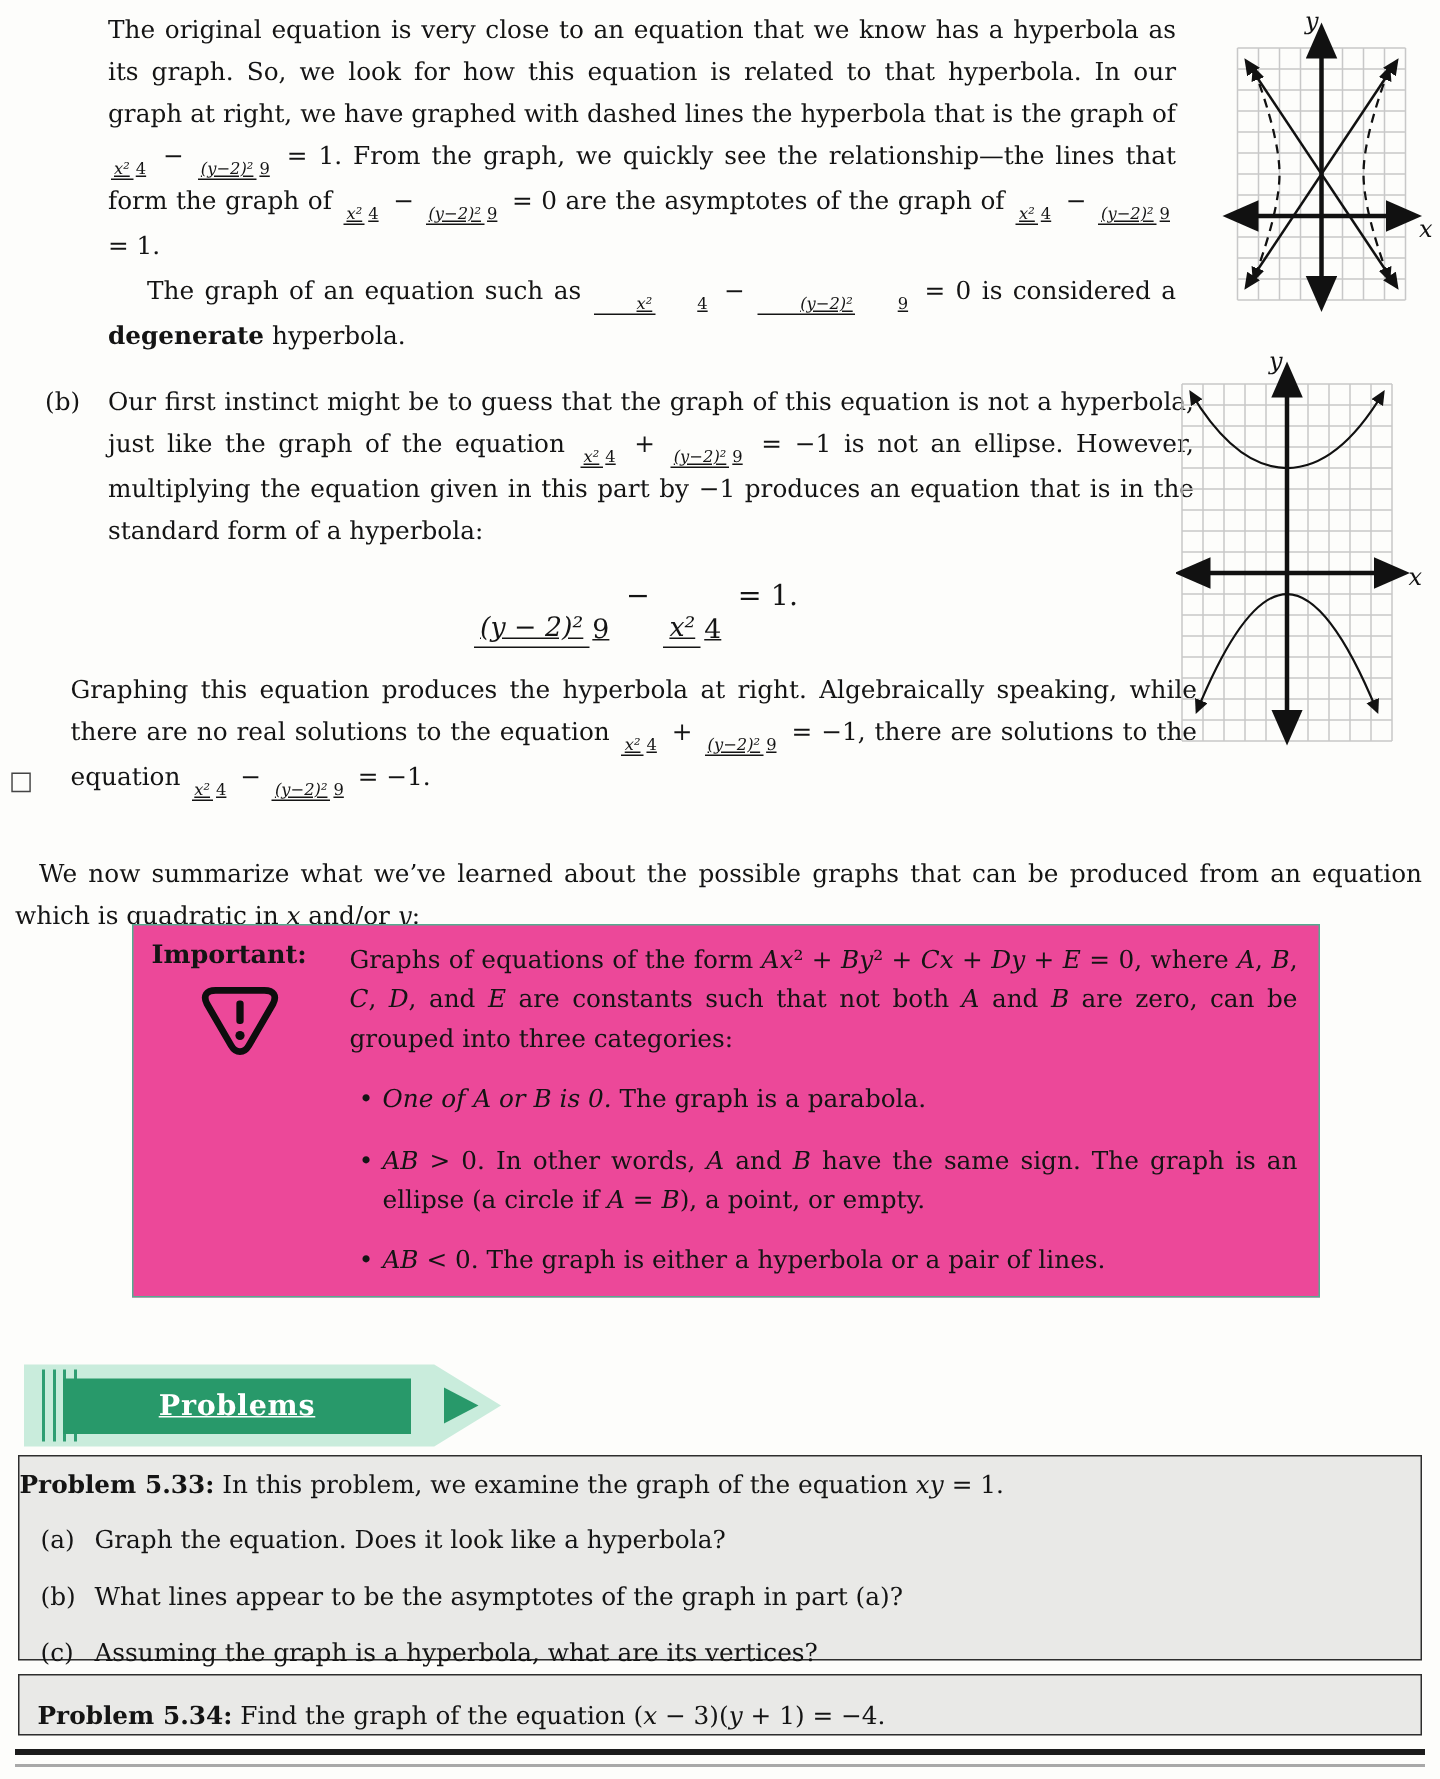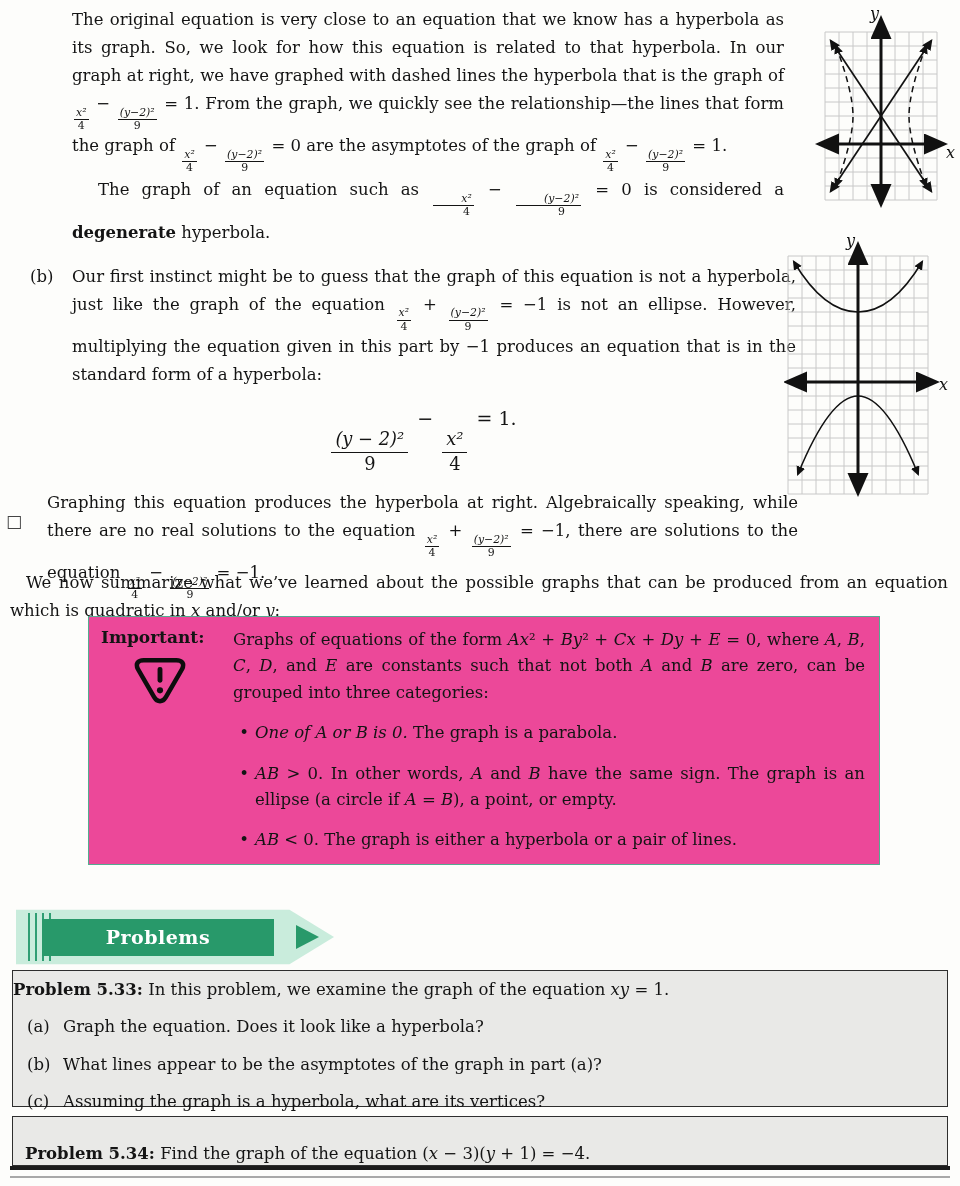--- a/index.html
+++ b/index.html
@@ -2,22 +2,22 @@
 <html><head>
 <meta charset="utf-8">
 <style>
   html,body{margin:0;padding:0;background:#ffffff;}
   .page{position:relative;width:960px;height:1186px;background:#fdfdfb;
         font-family:"DejaVu Serif","Liberation Serif",serif;color:#141414;overflow:hidden;}
   .body-text{font-size:16.5px;line-height:1.7;text-align:justify;}
   .mi,.it{font-style:italic;}
   .bd{font-weight:bold;}
   
-  .frac{display:inline-flex;flex-direction:column;align-items:center;vertical-align:-0.62em;
-        font-size:0.66em;line-height:1.12;margin:0 2px;}
+  .frac{display:inline-flex;flex-direction:row;align-items:center;vertical-align:-0.62em;
+        font-size:0.66em;line-height:1.12;margin:0 2px;text-decoration:underline;}
   .frac .fn{display:block;border-bottom:1.2px solid #141414;padding:0 2px;font-style:italic;}
   .frac .fd{display:block;padding:0 2px;}
   
   .solution{position:absolute;left:12px;top:6px;width:936px;}
   .para1{margin:0 164px 0 60px;}
   .para2{margin:2px 164px 0 60px;text-indent:26px;}
   .part-b{display:flex;margin:16px 152px 0 18px;}
   .pb-label{width:42px;flex:none;font-size:16.5px;line-height:1.7;}
   .pb-body{flex:1;}
   .deq{margin:10px 150px 6px 35px;text-align:center;font-size:19px;line-height:1.2;padding:8px 0;}
@@ -46,28 +46,28 @@
   .bullet .btext{flex:1;}
   .bullet:first-of-type{margin-top:11px;}
   
   .banner{position:absolute;left:16px;top:908px;width:318px;height:58px;}
   .banner .pale{position:absolute;inset:0;background:#c9ecdc;
       clip-path:polygon(0 3%,86% 3%,100% 50%,86% 97%,0 97%);}
   .banner .stripes{position:absolute;left:12px;top:5px;bottom:5px;width:26px;
       background:repeating-linear-gradient(90deg,#2f9e73 0 2px,rgba(0,0,0,0) 2px 7px);}
   .banner .bar{position:absolute;left:26px;top:11px;width:232px;height:37px;background:#28996a;}
   .banner .bar-label{display:block;color:#ffffff;font-weight:bold;font-size:19px;line-height:37px;
-      text-align:center;letter-spacing:0.5px;}
+      text-align:center;letter-spacing:0.5px;text-decoration:underline;}
   .banner .tip{position:absolute;left:280px;top:17px;width:0;height:0;
       border-top:12px solid transparent;border-bottom:12px solid transparent;border-left:23px solid #28996a;}
   
   .problem-box{position:absolute;left:12px;width:936px;box-sizing:border-box;background:#e9e9e7;
       border:1.5px solid #2e2e2e;font-size:16.5px;line-height:1.6;}
   .p533{top:970px;height:137px;padding:6px 0;}
-  .p534{top:1116px;height:41px;padding:24px 12px;}
+  .p534{top:1116px;height:41px;padding:14px 12px;}
   .pitem{display:flex;margin-top:11px;}
   .pitem .plabel{width:36px;flex:none;margin-left:14px;}
   .pitem .ptext{flex:1;}
   
   .rule1{position:absolute;left:10px;top:1166px;width:940px;border-top:4px solid #1b1b1b;}
   .rule2{position:absolute;left:10px;top:1176px;width:940px;border-top:2px solid #a8a8a8;}
 </style>
 </head>
 <body>
 

